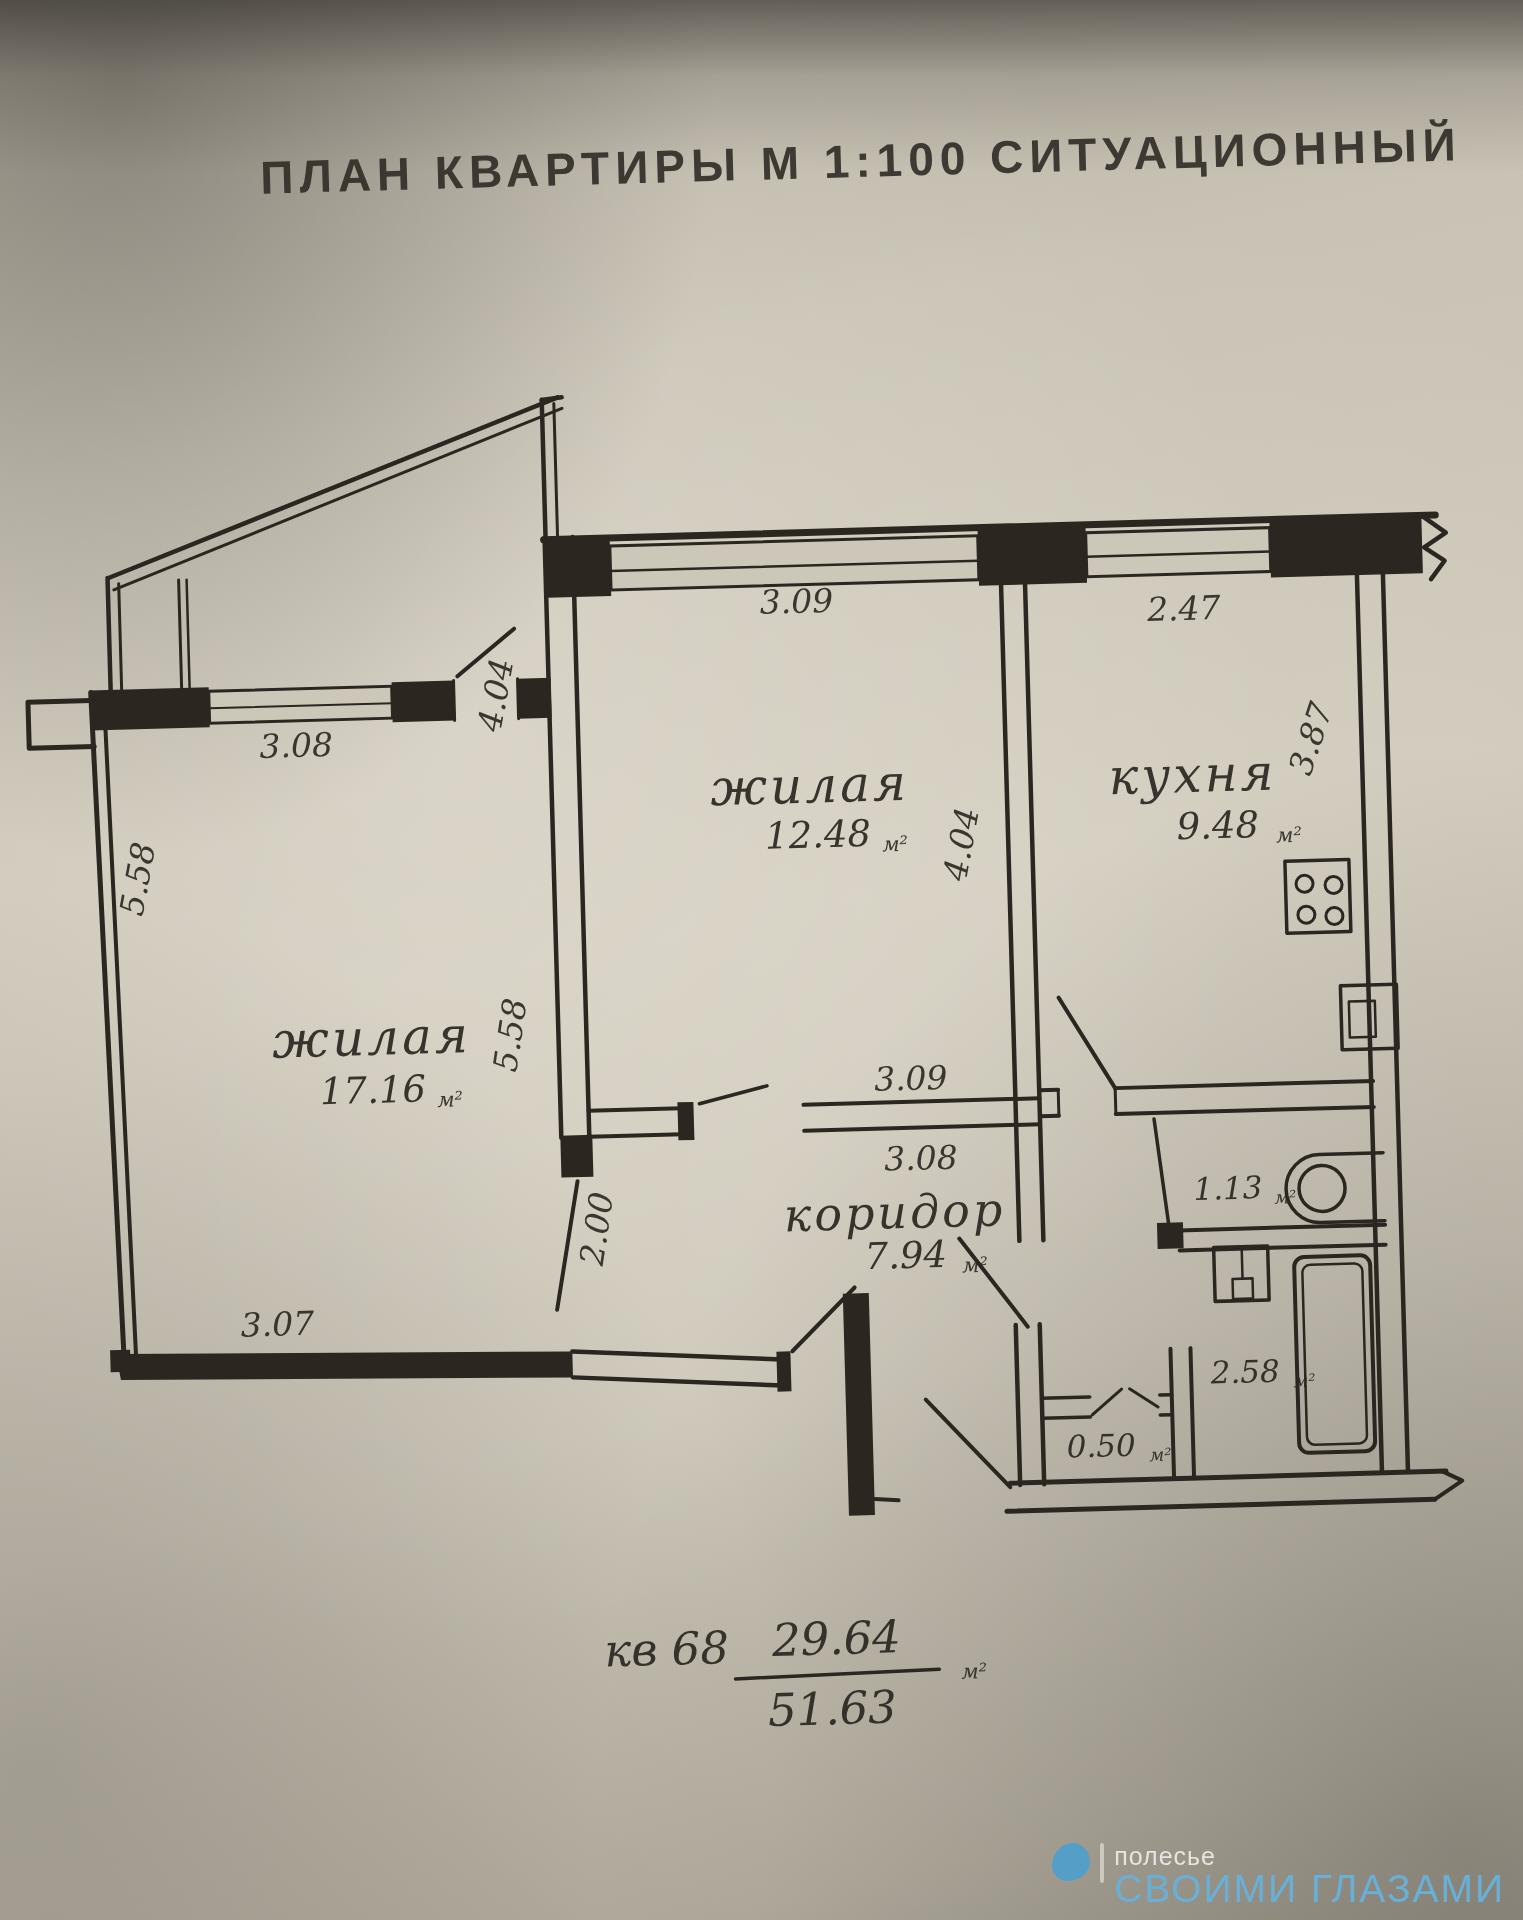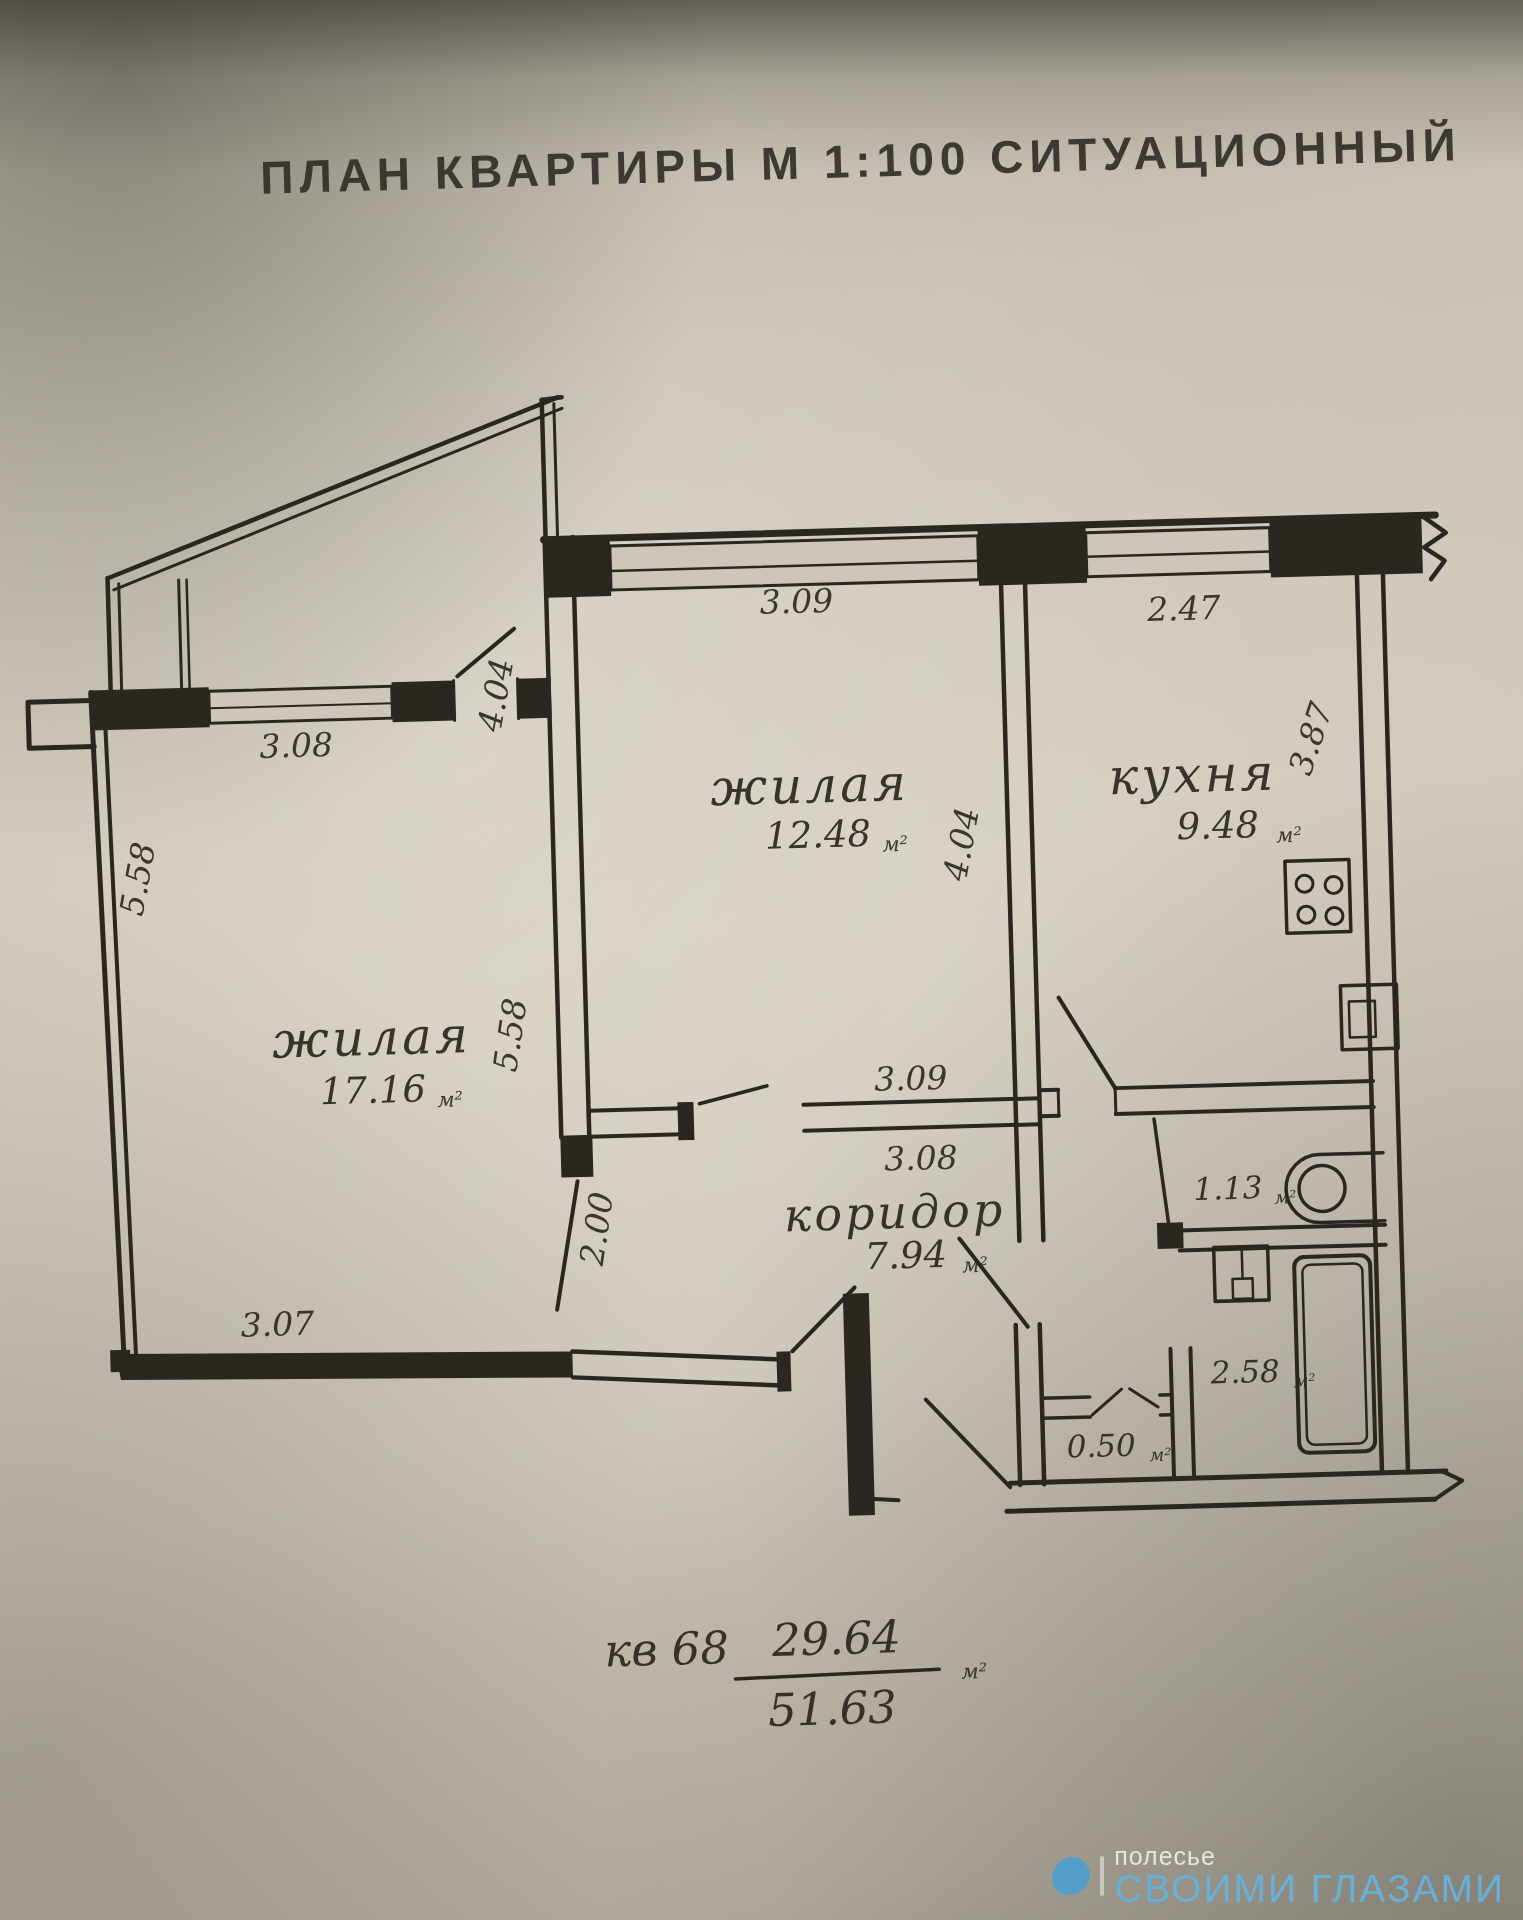--- a/index.html
+++ b/index.html
@@ -21,21 +21,21 @@
   .ink{stroke:#2b2620;stroke-linecap:round;stroke-linejoin:round;fill:none;}
   .inkfill{fill:#2b2620;stroke:none;}
   .paperfill{fill:#cdc7b9;}
   .title{font-family:"Liberation Sans", sans-serif;font-weight:bold;font-size:46px;letter-spacing:6px;fill:#332e28;opacity:.92;}
   .dim{font-style:italic;font-size:33px;opacity:.9;}
   .area{font-style:italic;font-size:37px;opacity:.92;}
   .area-s{font-style:italic;font-size:31px;opacity:.92;}
   .unit{font-style:italic;font-size:21px;opacity:.88;}
   .room{font-style:italic;font-size:50px;letter-spacing:3px;opacity:.92;}
   .sum{font-style:italic;font-size:45px;opacity:.92;}
-  .wm{position:absolute;right:18px;bottom:10px;display:flex;align-items:center;gap:10px;}
+  .wm{position:absolute;right:18px;bottom:10px;display:flex;gap:10px;}
   .wm-blob{width:38px;height:38px;background:#4d9fcc;border-radius:55% 45% 60% 40%/60% 50% 50% 40%;opacity:.92;}
   .wm-bar{width:4px;height:40px;background:rgba(240,240,235,.55);border-radius:2px;}
   .wm-texts{display:flex;flex-direction:column;line-height:1.05;font-family:"Liberation Sans", sans-serif;}
   .wm-brand{color:rgba(240,240,234,.88);font-size:25px;letter-spacing:1px;}
   .wm-tag{color:#68b0d8;font-size:39px;letter-spacing:2px;text-transform:uppercase;}
 </style>
 </head>
 <body>
 
 <div class="photo">

